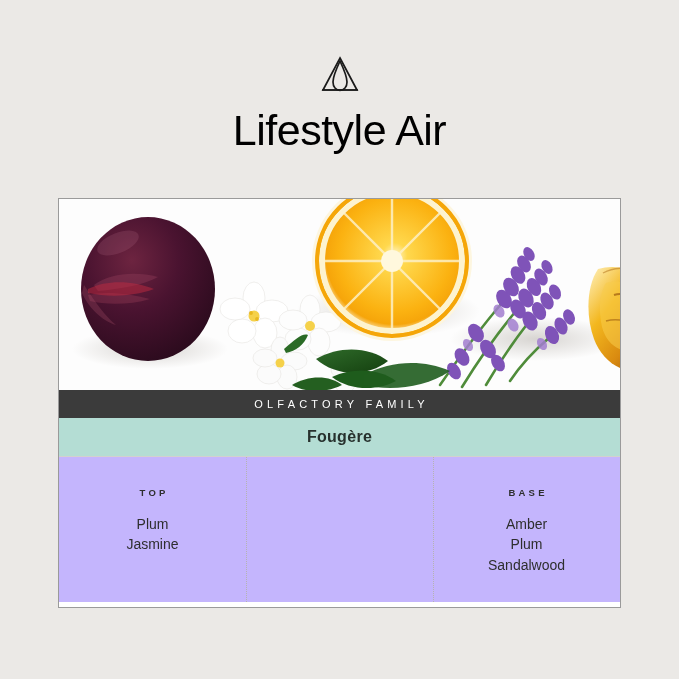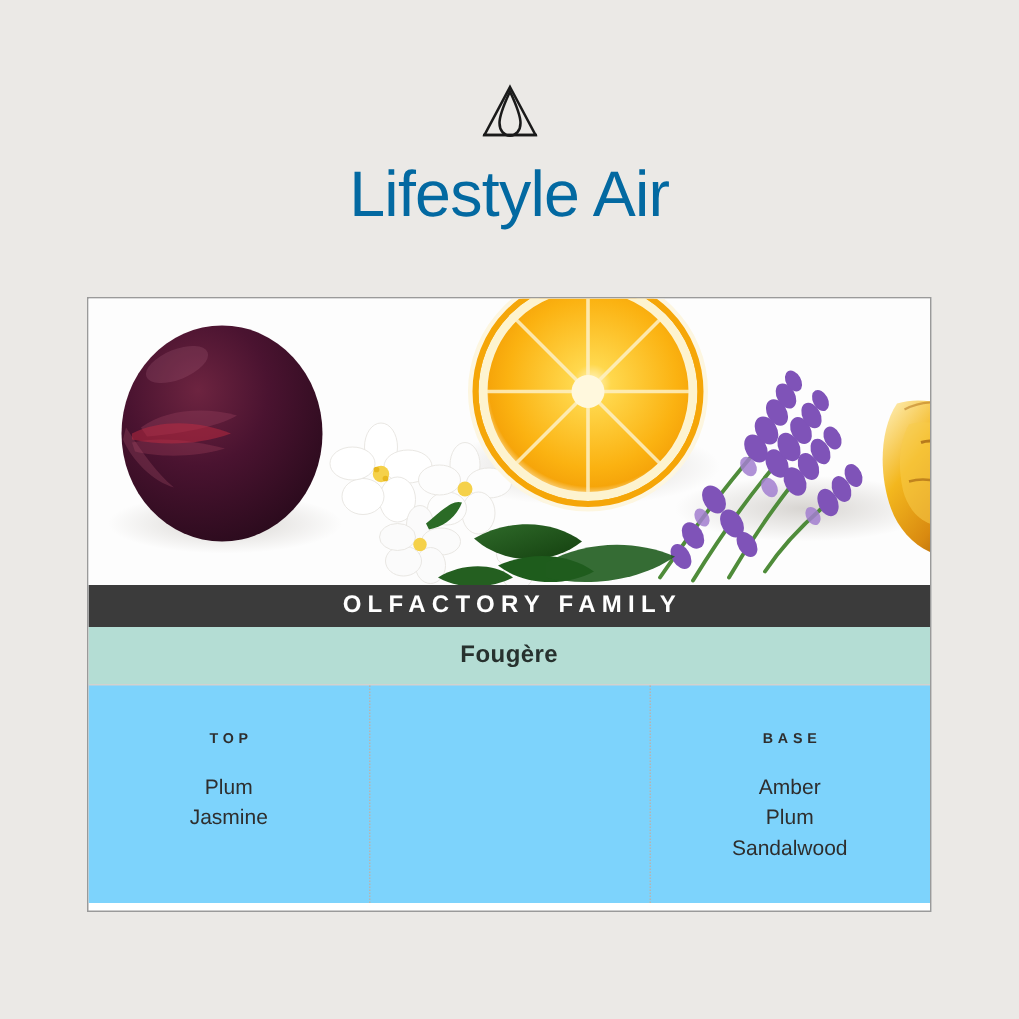--- a/index.html
+++ b/index.html
@@ -32,21 +32,21 @@
     width: 48px;
     height: 48px;
     margin: 0 auto 8px auto;
     display: block;
   }
   .brand-name {
     font-family: "Liberation Sans", sans-serif;
     font-size: 43px;
     font-weight: 400;
     letter-spacing: -0.5px;
-    color: #0369a1;
+    color: #000000;
     line-height: 1.05;
     margin: 0;
   }
 
   
   .card {
     position: absolute;
     left: 58px;
     top: 198px;
     width: 563px;
@@ -74,22 +74,22 @@
   
   .family-banner {
     height: 28px;
     background: #3b3b3b;
     display: flex;
     align-items: center;
     justify-content: center;
   }
   .family-banner-label {
     color: #ffffff;
-    font-size: 16px;
-    font-weight: 700;
+    font-size: 11px;
+    font-weight: 400;
     letter-spacing: 4.2px;
     text-indent: 4.2px;
     text-align: center;
   }
 
   
   .family-value {
     height: 38px;
     background: #b4ddd4;
     display: flex;
@@ -100,21 +100,21 @@
     color: #27312e;
     font-size: 16px;
     font-weight: 700;
     letter-spacing: 0.3px;
   }
 
   
   .notes {
     position: relative;
     height: 145px;
-    background: #7dd3fc;
+    background: #c4b5fd;
     display: flex;
     border-top: 1px solid #d3d1ce;
   }
   .notes-col {
     flex: 1 1 0;
     position: relative;
     padding-top: 30px;
     text-align: center;
   }
   .notes-col + .notes-col::before {

